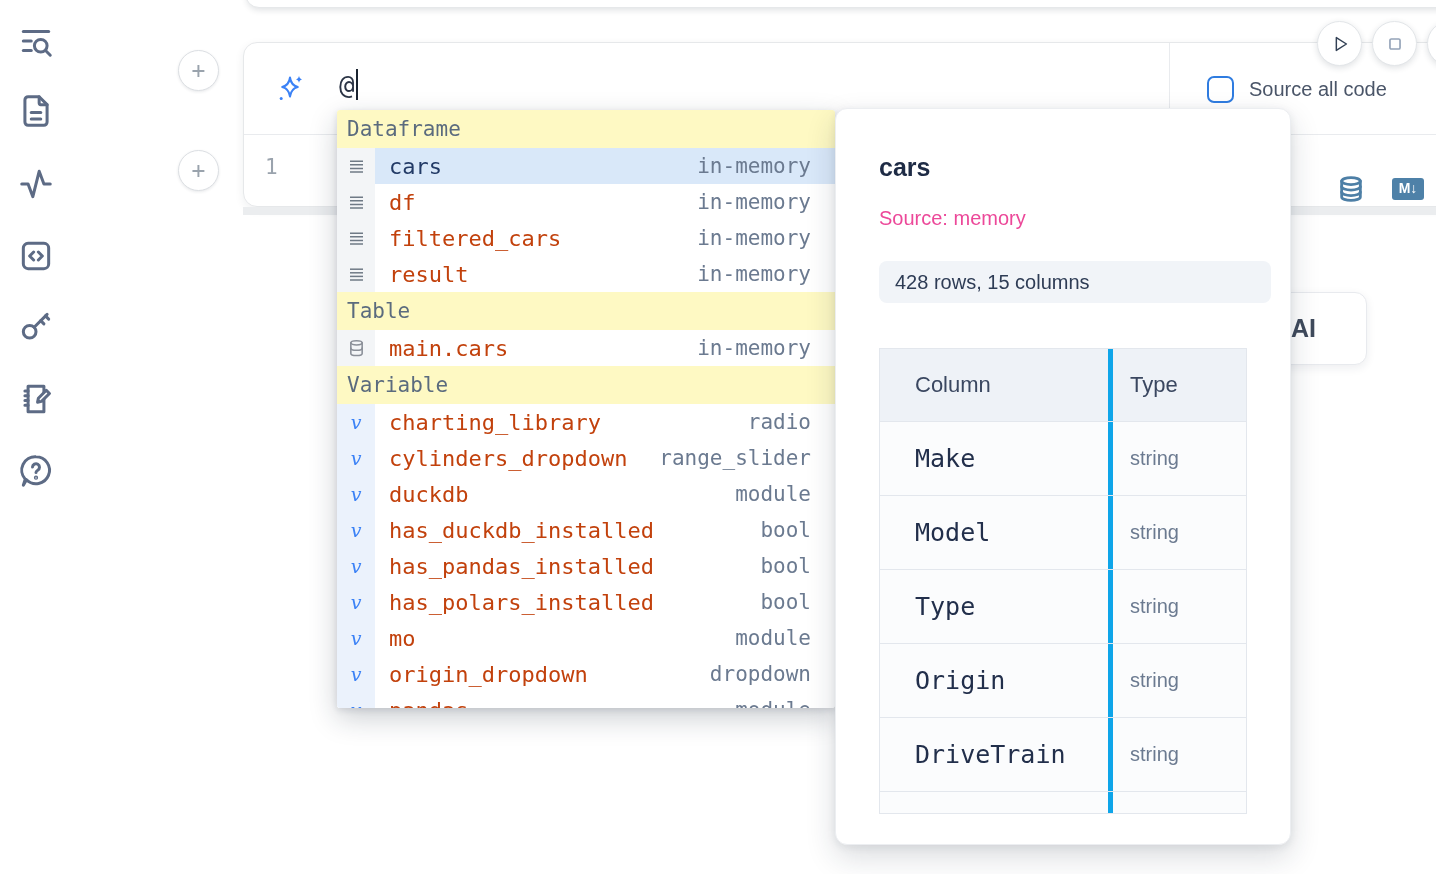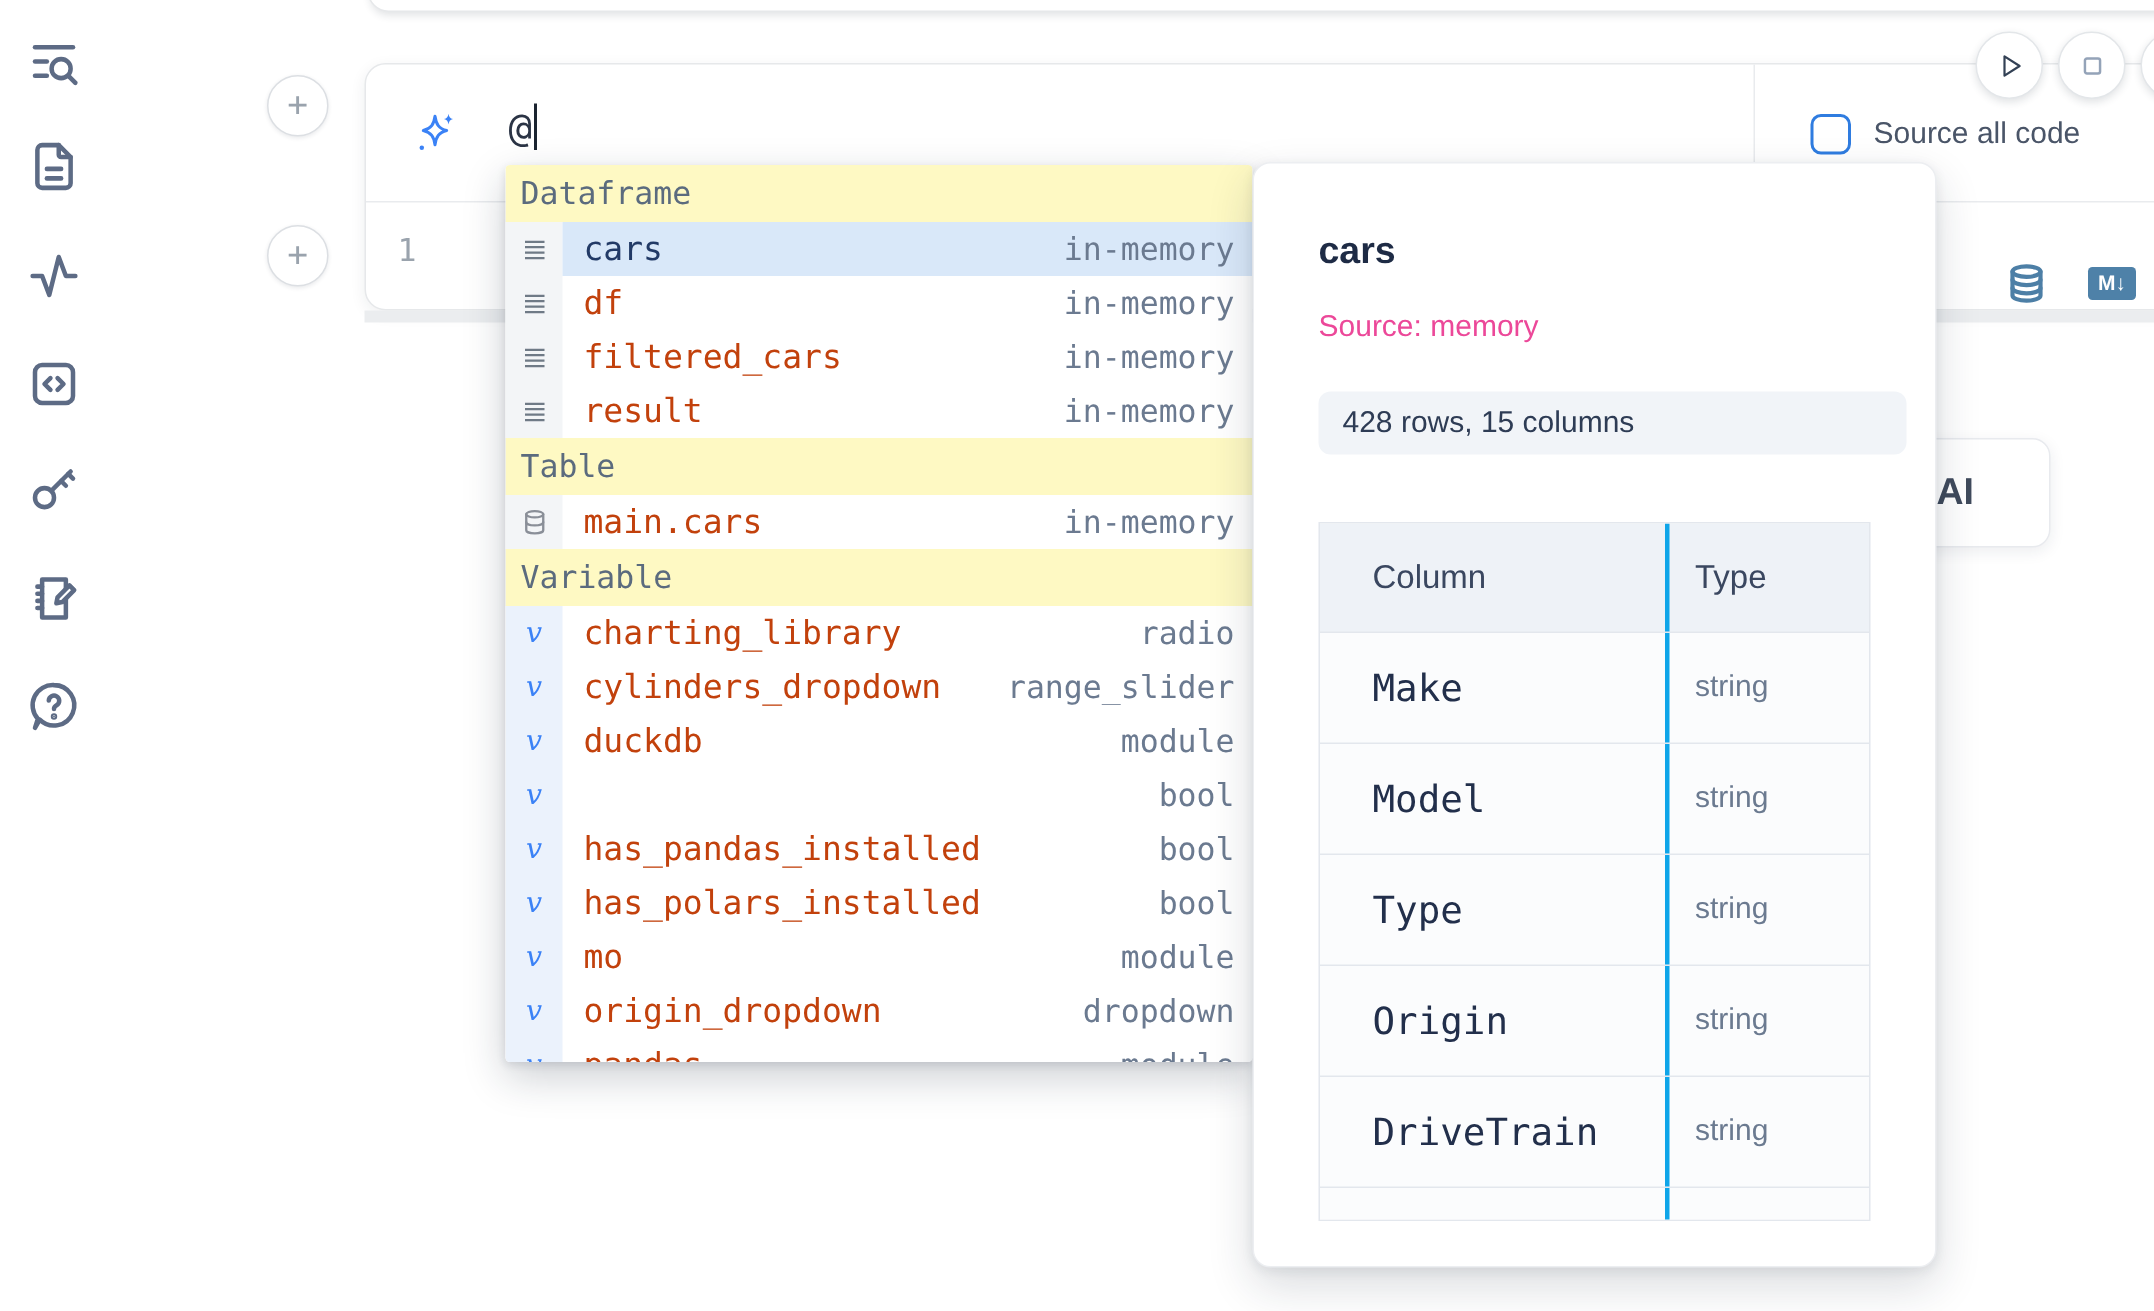--- a/index.html
+++ b/index.html
@@ -63,36 +63,36 @@
   .ac-item { height:36px; display:flex; align-items:center; background:#fff; cursor:pointer; }
   .ac-item.selected .ac-main { background:#d9e8f9; }
   .ac-item.selected .ac-name { color:#223a66; }
   .ac-gutter { width:38px; height:36px; flex:0 0 auto; display:flex; align-items:center; justify-content:center; }
   .ac-gutter.g-data { background:#f3f5f7; }
   .ac-gutter.g-var { background:#ebf2fc; }
   .ac-main { flex:1 1 auto; min-width:0; height:36px; display:flex; align-items:center; overflow:hidden; }
   .ac-name { font-family:"DejaVu Sans Mono", monospace; font-size:22px; color:#c2410c;
     margin-left:14px; white-space:nowrap; flex:0 0 auto; }
   .ac-type { font-family:"DejaVu Sans Mono", monospace; font-size:21px; color:#6b7a90;
-    margin-left:auto; padding-right:12px; white-space:nowrap; overflow:hidden; min-width:0; }
+    margin-left:auto; padding-right:24px; white-space:nowrap; overflow:hidden; min-width:0; }
   .var-glyph { font-family:"DejaVu Serif", serif; font-style:italic; font-size:19px; color:#3b82f6; }
 
   
   .preview { position:absolute; left:835px; top:108px; width:456px; height:737px; background:#fff;
     border:1px solid #eceef1; border-radius:12px; z-index:6;
     box-shadow:0 12px 30px rgba(25,35,55,.16), 0 2px 8px rgba(25,35,55,.08); }
   .pv-title { position:absolute; left:43px; top:44px; font-size:25px; font-weight:bold; color:#1e2b45; }
   .pv-source { position:absolute; left:43px; top:98px; font-size:20px; color:#ec4899; }
   .pv-pill { position:absolute; left:43px; top:152px; width:392px; height:42px; background:#f1f4f8;
     border-radius:8px; display:flex; align-items:center; padding-left:16px; font-size:20px; color:#2e3c55; }
   .pv-table { position:absolute; left:43px; top:239px; width:368px; height:466px; overflow:hidden;
     border:1px solid #e3e7ed; background:#fbfcfd; }
   .tbl-row { display:flex; height:74px; border-bottom:1px solid #e3e7ed; background:#fbfcfd; }
   .tbl-row.head { height:73px; background:#eef2f7; }
-  .tbl-c1 { width:233px; border-right:3px solid #0ea5e9; display:flex; align-items:center; padding-left:35px; }
+  .tbl-c1 { width:233px; border-right:5px solid #0ea5e9; display:flex; align-items:center; padding-left:35px; }
   .tbl-c2 { flex:1; display:flex; align-items:center; padding-left:17px; }
   .tbl-row.head .tbl-c1, .tbl-row.head .tbl-c2 { font-size:22px; color:#3a4760; }
   .col-name { font-family:"DejaVu Sans Mono", monospace; font-size:25px; color:#222f4b; }
   .col-type { font-size:20px; color:#6b7a90; }
 
   
   .ai-btn-card { position:absolute; left:1098px; top:292px; width:269px; height:73px; background:#fff;
     border:1px solid #e8eaee; border-radius:12px; box-shadow:0 3px 10px rgba(30,40,60,.08); z-index:4;
     cursor:pointer; }
   .ai-btn-label { position:absolute; left:180px; top:21px; display:flex; align-items:center;
@@ -311,20 +311,21 @@
         <div class="ac-main">
           <span class="ac-name">duckdb</span>
           <span class="ac-type">module</span>
         </div>
       </div>
       <div class="ac-item">
         <div class="ac-gutter g-var">
           <span class="var-glyph">v</span>
         </div>
         <div class="ac-main">
+          <span class="ac-name">has_duckdb_installed</span>
           <span class="ac-type">bool</span>
         </div>
       </div>
       <div class="ac-item">
         <div class="ac-gutter g-var">
           <span class="var-glyph">v</span>
         </div>
         <div class="ac-main">
           <span class="ac-name">has_pandas_installed</span>
           <span class="ac-type">bool</span>

